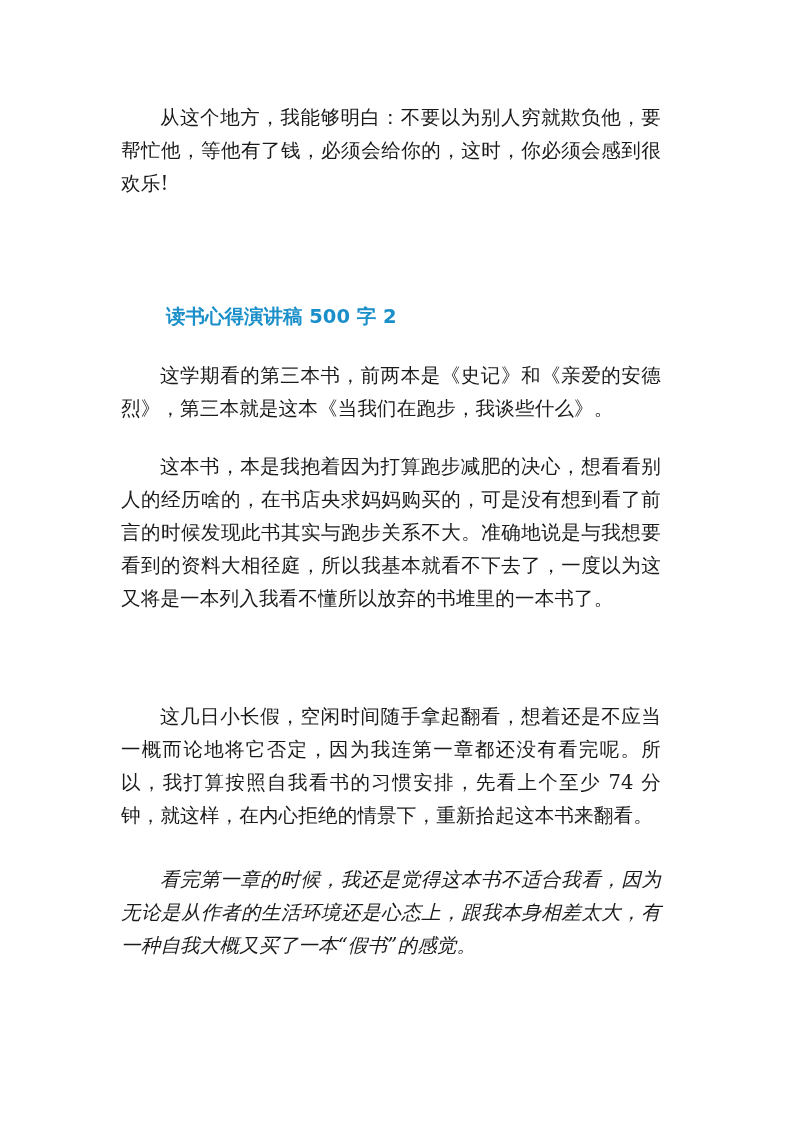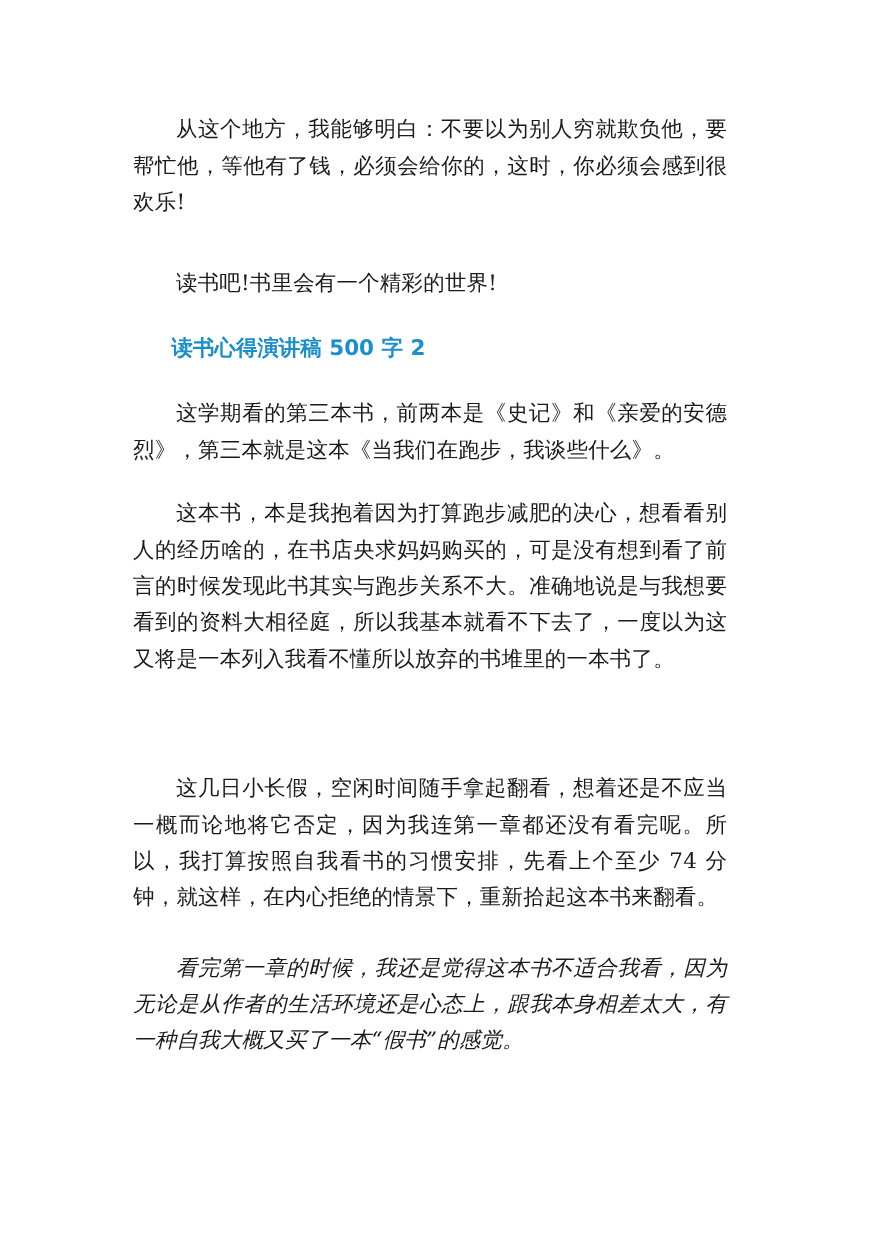--- a/index.html
+++ b/index.html
@@ -2,28 +2,27 @@
 <html><head>
 <meta charset="utf-8">
 <style>
   html, body { margin:0; padding:0; background:#ffffff; }
   body { width:800px; height:1132px; position:relative; overflow:hidden;
          font-family:"DejaVu Serif","Liberation Serif",serif; color:#1a1a1a; }
   .page { position:absolute; left:0; top:0; width:800px; height:1132px;padding-left:40px; }
   .para { position:absolute; left:121px; width:540px; font-size:19.5px;
           line-height:33px; text-indent:39px; margin:0; letter-spacing:0.2px;
           text-align:justify; }
-  .heading { position:absolute; left:156px; font-size:19.5px; line-height:33px;
+  .heading { position:absolute; left:166px; font-size:19.5px; line-height:33px;
              font-family:"DejaVu Sans","Liberation Sans",sans-serif; font-weight:bold;
              margin:0; }
 </style>
 </head>
 <body>
 
 <div class="page">
   <p class="para" style="top:101px;">从这个地方，我能够明白：不要以为别人穷就欺负他，要帮忙他，等他有了钱，必须会给你的，这时，你必须会感到很欢乐!</p>
-  <p class="para" style="top:241px;">读书吧!书里会有一个精彩的世界!</p>
   <h2 class="heading" style="top:300px; color:#1a8fc9;">读书心得演讲稿 500 字 2</h2>
   <p class="para" style="top:359px;">这学期看的第三本书，前两本是《史记》和《亲爱的安德烈》，第三本就是这本《当我们在跑步，我谈些什么》。</p>
   <p class="para" style="top:450px;">这本书，本是我抱着因为打算跑步减肥的决心，想看看别人的经历啥的，在书店央求妈妈购买的，可是没有想到看了前言的时候发现此书其实与跑步关系不大。准确地说是与我想要看到的资料大相径庭，所以我基本就看不下去了，一度以为这又将是一本列入我看不懂所以放弃的书堆里的一本书了。</p>
   <p class="para" style="top:700px;">这几日小长假，空闲时间随手拿起翻看，想着还是不应当一概而论地将它否定，因为我连第一章都还没有看完呢。所以，我打算按照自我看书的习惯安排，先看上个至少 74 分钟，就这样，在内心拒绝的情景下，重新拾起这本书来翻看。</p>
   <p class="para" style="top:863px;font-style:italic;">看完第一章的时候，我还是觉得这本书不适合我看，因为无论是从作者的生活环境还是心态上，跟我本身相差太大，有一种自我大概又买了一本“假书”的感觉。</p>
 </div>
 
 </body></html>

